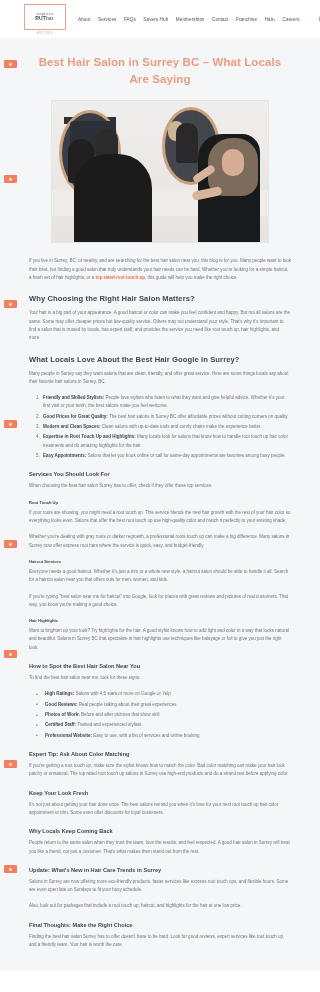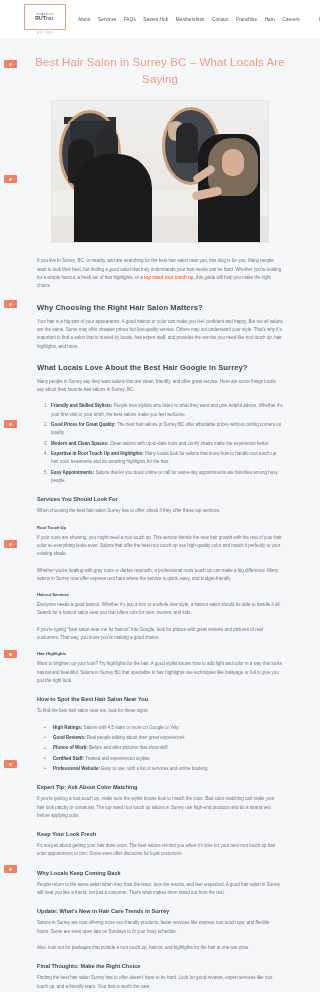--- a/index.html
+++ b/index.html
@@ -56,21 +56,21 @@
   }
 
   
   .page { background: #f5f6f7; padding-bottom: 14px; }
 
   .title {
     text-align: center;
     color: #eb9c82;
     font-size: 11.5px;
     line-height: 1.45;
-    font-weight: 400;
+    font-weight: 700;
     padding: 16px 34px 13px;
     letter-spacing: .1px;
   }
 
   .hero {
     width: 218px;
     height: 143px;
     margin: 0 auto 14px;
     background: #ffffff;
     border: 1px solid #e3e5e7;
@@ -90,21 +90,21 @@
   .ph-face { position:absolute; right:24px; bottom:66px; width:22px; height:27px; background:#d6ad95; border-radius:11px 11px 10px 10px; }
   .ph-arm { position:absolute; right:46px; bottom:44px; width:30px; height:9px; background:#d9b49c; border-radius:5px; transform:rotate(-12deg); }
   .ph-arm2 { position:absolute; right:52px; bottom:64px; width:24px; height:8px; background:#d9b49c; border-radius:5px; transform:rotate(-34deg); }
   .ph-mini1 { position:absolute; left:16px; top:38px; width:26px; height:44px; background:#211f20; border-radius:13px 13px 4px 4px; }
   .ph-mini2 { position:absolute; left:44px; top:28px; width:22px; height:42px; background:#2c2a2b; border-radius:10px 10px 3px 3px; }
   .ph-mini3 { position:absolute; left:124px; top:22px; width:22px; height:40px; background:#2a282a; border-radius:10px 10px 3px 3px; }
   .ph-mini4 { position:absolute; left:116px; top:20px; width:16px; height:20px; background:#cdb398; border-radius:8px; }
   .ph-shelf { position:absolute; left:12px; top:16px; width:52px; height:7px; background:#2e3138; }
   .ph-bottles { position:absolute; left:14px; top:24px; width:48px; height:12px; background:#dedad6; }
 
-  .content { padding: 0 37px; }
+  .content { padding: 0 29px; }
 
   .p {
     font-size: 4.5px;
     line-height: 1.85;
     color: #6f7680;
     margin-bottom: 8px;
     text-align: left;
   }
   .p .hl { color: #ef6d4a; font-weight: 700; }
 

